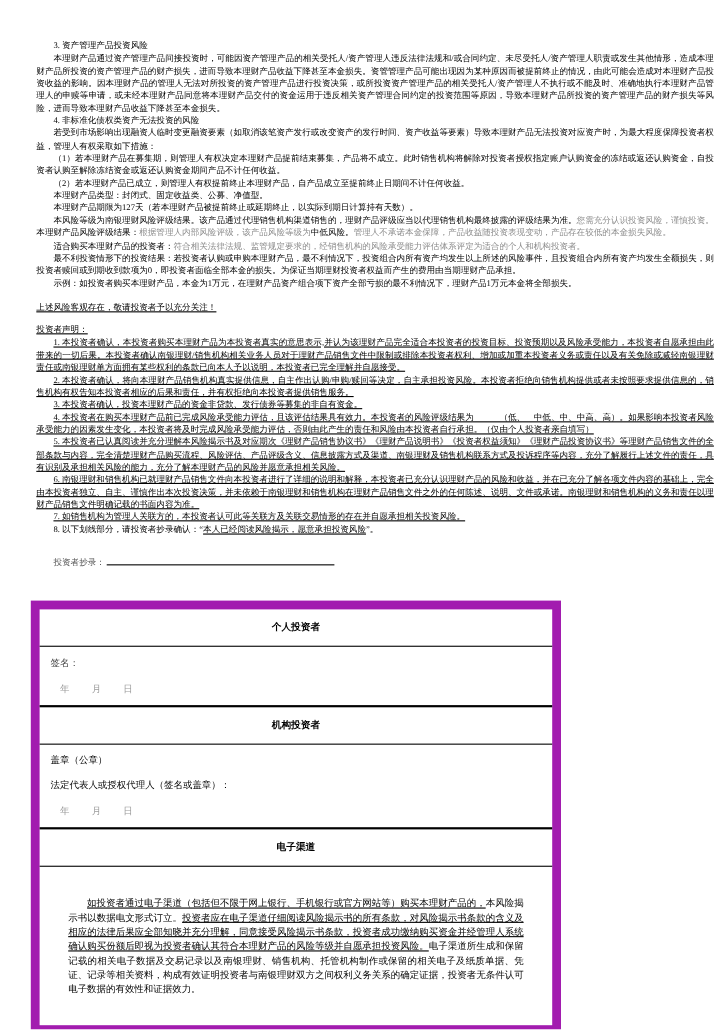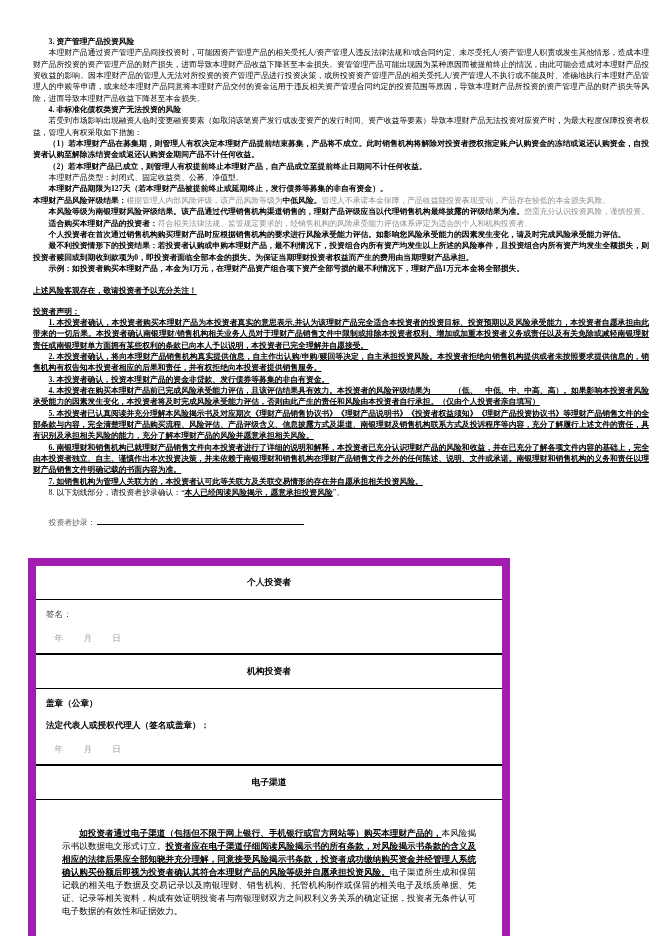--- a/index.html
+++ b/index.html
@@ -10,21 +10,21 @@
     background:#ffffff;
     padding:36px 13px 0 33px;
     font-family:"Liberation Serif","DejaVu Serif",serif;
     font-size:7.8px;
     line-height:11.35px;
     color:#000;
     overflow:hidden;
   }
   .p{margin:0;text-align:justify;}
   .ti{text-indent:2em;}
-  .b{font-weight:bold;}
+  .b{font-weight:normal;}
   .u{text-decoration:underline;}
   .muted{color:#8c8c8c;}
   .faint{color:#9a9a9a;}
   .center{text-align:left;}
   .notice{margin:11px 0 9px;}
   .transcribe-row{margin-top:17px;text-indent:2em;}
   .fill-line{display:inline-block;width:207px;height:9px;border-bottom:1px solid #000;vertical-align:baseline;}
   
   .sig-table{
     margin:29px 0 0 -5px;
@@ -64,29 +64,28 @@
 
   <p class="p ti b">3. 资产管理产品投资风险</p>
   <p class="p ti">本理财产品通过资产管理产品间接投资时，可能因资产管理产品的相关受托人/资产管理人违反法律法规和/或合同约定、未尽受托人/资产管理人职责或发生其他情形，造成本理财产品所投资的资产管理产品的财产损失，进而导致本理财产品收益下降甚至本金损失。资管管理产品可能出现因为某种原因而被提前终止的情况，由此可能会造成对本理财产品投资收益的影响。因本理财产品的管理人无法对所投资的资产管理产品进行投资决策，或所投资资产管理产品的相关受托人/资产管理人不执行或不能及时、准确地执行本理财产品管理人的申赎等申请，或未经本理财产品同意将本理财产品交付的资金运用于违反相关资产管理合同约定的投资范围等原因，导致本理财产品所投资的资产管理产品的财产损失等风险，进而导致本理财产品收益下降甚至本金损失。</p>
 
   <p class="p ti b">4. 非标准化债权类资产无法投资的风险</p>
   <p class="p ti">若受到市场影响出现融资人临时变更融资要素（如取消该笔资产发行或改变资产的发行时间、资产收益等要素）导致本理财产品无法投资对应资产时，为最大程度保障投资者权益，管理人有权采取如下措施：</p>
   <p class="p ti b">（1）若本理财产品在募集期，则管理人有权决定本理财产品提前结束募集，产品将不成立。此时销售机构将解除对投资者授权指定账户认购资金的冻结或返还认购资金，自投资者认购至解除冻结资金或返还认购资金期间产品不计任何收益。</p>
   <p class="p ti b">（2）若本理财产品已成立，则管理人有权提前终止本理财产品，自产品成立至提前终止日期间不计任何收益。</p>
 
   <p class="p ti">本理财产品类型：封闭式、固定收益类、公募、净值型。</p>
-  <p class="p ti b">本理财产品期限为127天（若本理财产品被提前终止或延期终止，发行债券等募集的非自有资金）。</p>
+  <p class="p ti b">本理财产品期限为127天（若本理财产品被提前终止或延期终止，以实际到期日计算持有天数）。</p>
+
+  <p class="p ti"><span class="b">本风险等级为南银理财风险评级结果。该产品通过代理销售机构渠道销售的，理财产品评级应当以代理销售机构最终披露的评级结果为准。</span><span class="muted">您需充分认识投资风险，谨慎投资。</span></p>
 
   <p class="p"><span class="b">本理财产品风险评级结果：</span><span class="muted">根据管理人内部风险评级，该产品风险等级为</span><span class="b">中低风险。</span><span class="muted">管理人不承诺本金保障，产品收益随投资表现变动，产品存在较低的本金损失风险。</span></p>
 
-  <p class="p ti"><span class="b">本风险等级为南银理财风险评级结果。该产品通过代理销售机构渠道销售的，理财产品评级应当以代理销售机构最终披露的评级结果为准。</span><span class="muted">您需充分认识投资风险，谨慎投资。</span></p>
-
   <p class="p ti"><span class="b">适合购买本理财产品的投资者：</span><span class="muted">符合相关法律法规、监管规定要求的，经销售机构的风险承受能力评估体系评定为适合的个人和机构投资者。</span></p>
 
-  <p class="p ti b">个人投资者在首次通过销售机构购买理财产品时应根据销售机构的要求进行风险承受能力评估。如影响您风险承受能力的因素发生变化，请及时完成风险承受能力评估。</p>
   <p class="p ti b">最不利投资情形下的投资结果：若投资者认购或申购本理财产品，最不利情况下，投资组合内所有资产均发生以上所述的风险事件，且投资组合内所有资产均发生全额损失，则投资者赎回或到期收到款项为0，即投资者面临全部本金的损失。为保证当期理财投资者权益而产生的费用由当期理财产品承担。</p>
   <p class="p ti b">示例：如投资者购买本理财产品，本金为1万元，在理财产品资产组合项下资产全部亏损的最不利情况下，理财产品1万元本金将全部损失。</p>
 
   <p class="p center b u notice">上述风险客观存在，敬请投资者予以充分关注！</p>
 
   <p class="p b u">投资者声明：</p>
 
   <p class="p ti b u">1. 本投资者确认，本投资者购买本理财产品为本投资者真实的意思表示,并认为该理财产品完全适合本投资者的投资目标、投资预期以及风险承受能力，本投资者自愿承担由此带来的一切后果。本投资者确认南银理财/销售机构相关业务人员对于理财产品销售文件中限制或排除本投资者权利、增加或加重本投资者义务或责任以及有关免除或减轻南银理财责任或南银理财单方面拥有某些权利的条款已向本人予以说明，本投资者已完全理解并自愿接受。</p>
   <p class="p ti b u">2. 本投资者确认，将向本理财产品销售机构真实提供信息，自主作出认购/申购/赎回等决定，自主承担投资风险。本投资者拒绝向销售机构提供或者未按照要求提供信息的，销售机构有权告知本投资者相应的后果和责任，并有权拒绝向本投资者提供销售服务。</p>
   <p class="p ti b u">3. 本投资者确认，投资本理财产品的资金非贷款、发行债券等募集的非自有资金。</p>

